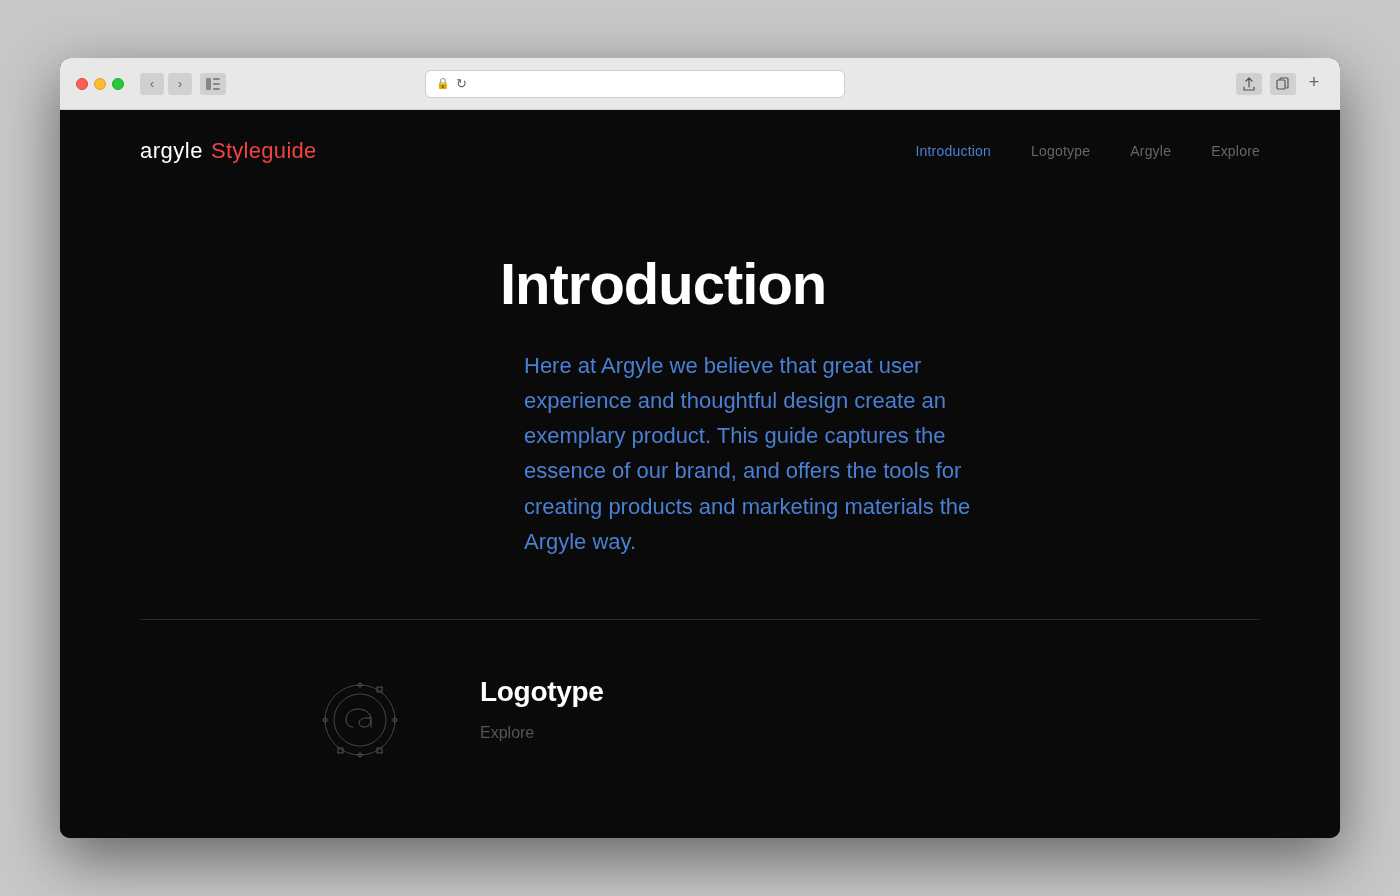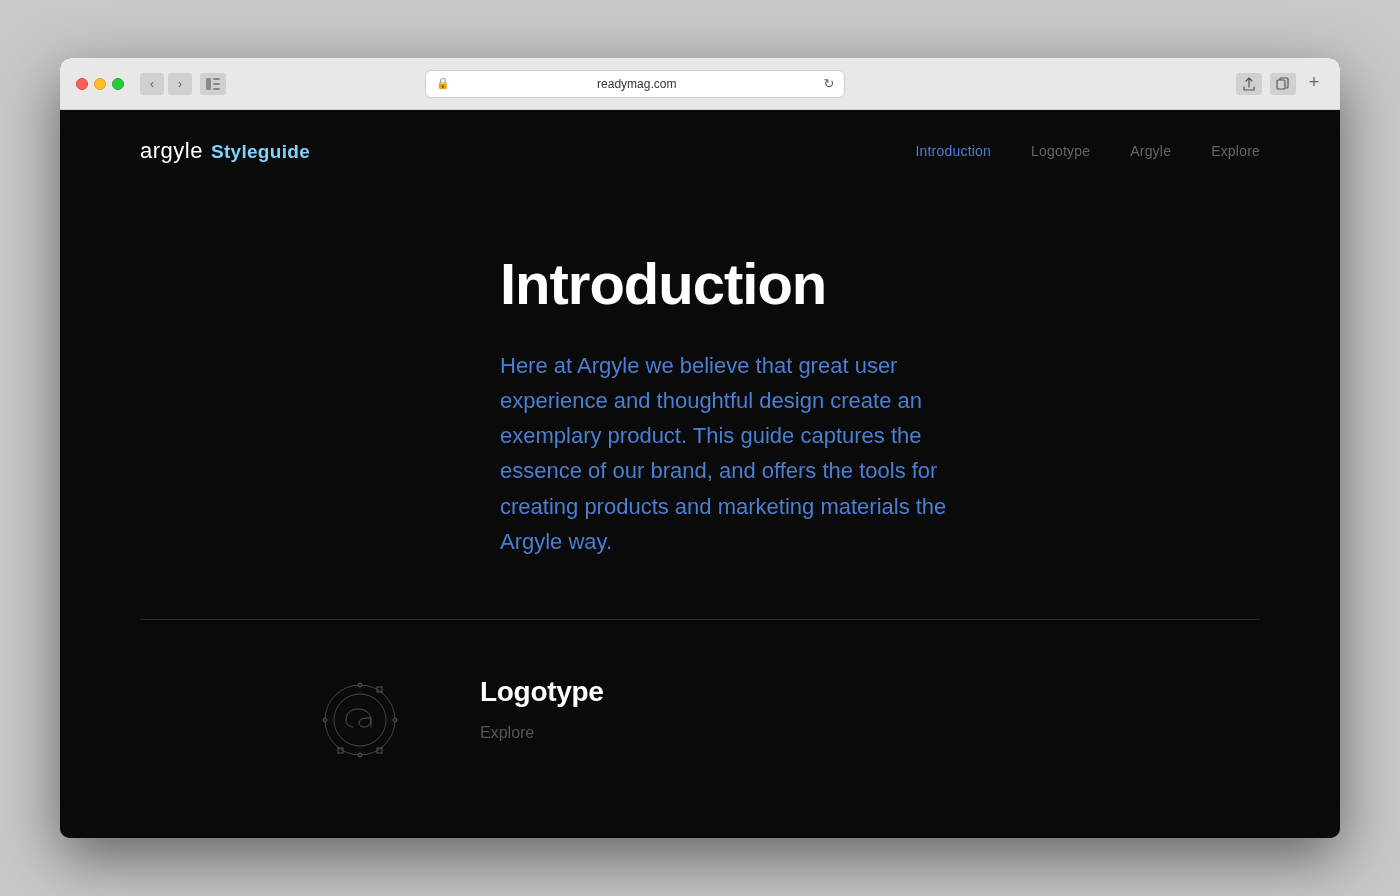--- a/index.html
+++ b/index.html
@@ -164,23 +164,23 @@
     }
 
     .logo-argyle {
       font-size: 22px;
       font-weight: 300;
       color: #ffffff;
       letter-spacing: 0.5px;
     }
 
     .logo-styleguide {
-      font-size: 19px;
-      font-weight: 700;
-      color: #7dd3fc;
+      font-size: 22px;
+      font-weight: 400;
+      color: #ef4444;
       letter-spacing: 0.3px;
     }
 
     .site-nav {
       display: flex;
       gap: 40px;
       margin-left: auto;
     }
 
     .nav-item {
@@ -215,20 +215,21 @@
       margin-bottom: 32px;
       line-height: 1.1;
     }
 
     .section-body {
       font-size: 22px;
       font-weight: 400;
       color: #4a7fd4;
       line-height: 1.6;
       max-width: 480px;
+      margin-left: 24px;
     }
 
     
     .divider-section {
       display: flex;
       align-items: flex-start;
       padding-top: 40px;
       border-top: 1px solid #2a2a2a;
       margin: 0 0 0 0;
       gap: 60px;
@@ -289,21 +290,20 @@
           <rect x="0" y="0" width="5" height="12" rx="1" fill="#888"></rect>
           <rect x="7" y="0" width="7" height="2" rx="1" fill="#888"></rect>
           <rect x="7" y="5" width="7" height="2" rx="1" fill="#888"></rect>
           <rect x="7" y="10" width="7" height="2" rx="1" fill="#888"></rect>
         </svg>
       </div>
     </div>
 
     <div class="address-bar">
       <span class="lock-icon">🔒</span>
-      <span class="address-text">readymag.com</span>
       <span class="reload-btn">↻</span>
     </div>
 
     <div class="browser-actions">
       <div class="action-btn">
         <svg width="12" height="14" viewBox="0 0 12 14" fill="none">
           <path d="M6 1v9M3 4l3-3 3 3M1 10v3h10v-3" stroke="#555" stroke-width="1.2" stroke-linecap="round" stroke-linejoin="round"></path>
         </svg>
       </div>
       <div class="action-btn">

